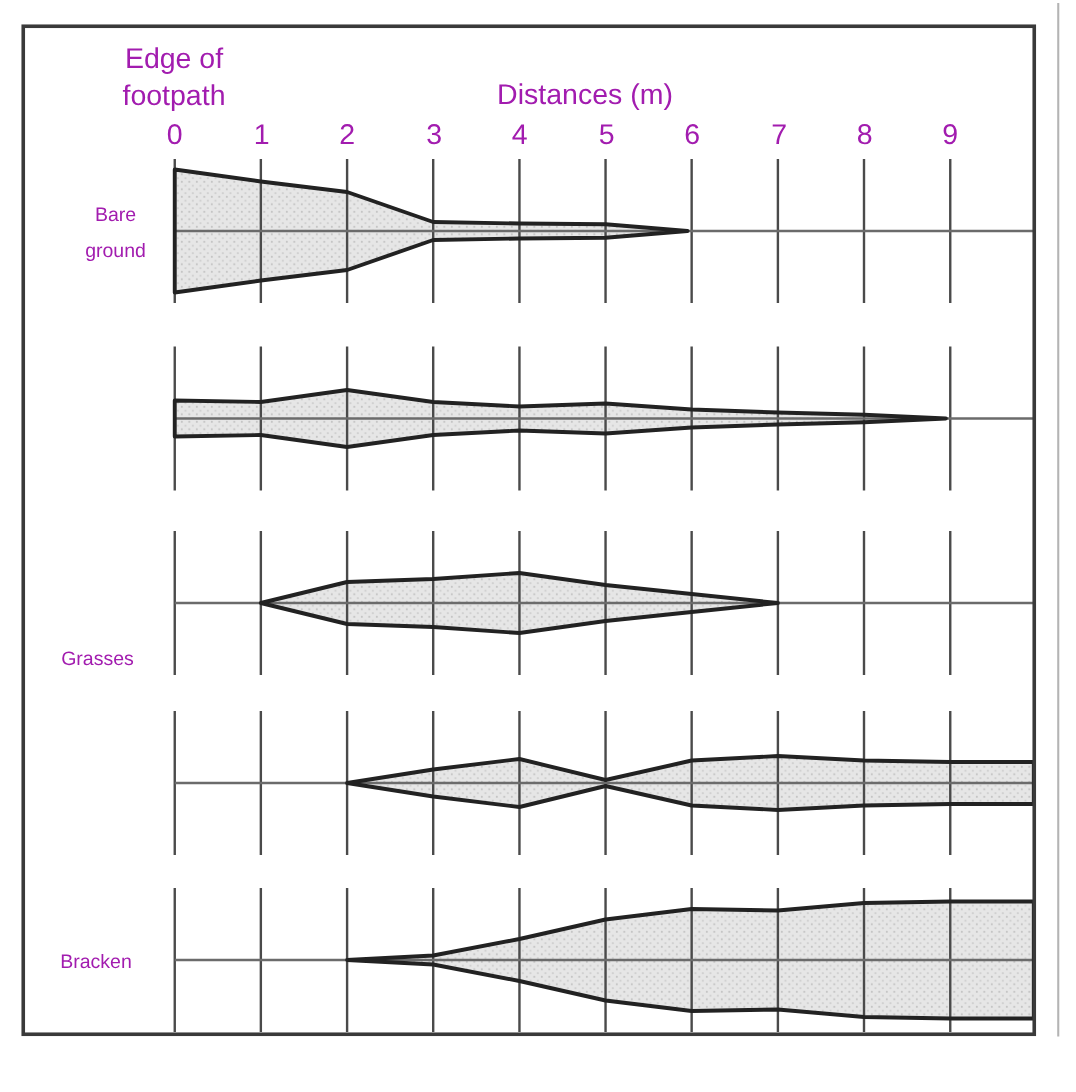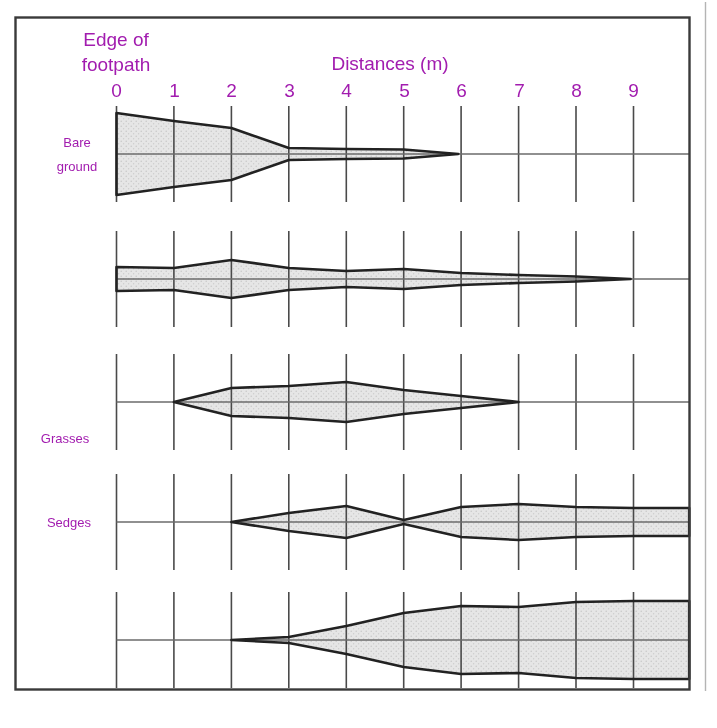--- a/index.html
+++ b/index.html
@@ -126,15 +126,15 @@
   <span class="tick" style="left:331px">4</span>
   <span class="tick" style="left:389px">5</span>
   <span class="tick" style="left:446px">6</span>
   <span class="tick" style="left:504px">7</span>
   <span class="tick" style="left:561px">8</span>
   <span class="tick" style="left:618px">9</span>
 
   <div class="rowlabel rl-bare">Bare
 ground</div>
   <div class="rowlabel rl-grasses">Grasses</div>
-  <div class="rowlabel rl-sedges">Sedges</div>
+  <div class="rowlabel rl-bracken">Bracken</div>
 
 </div>
 
 </body></html>

